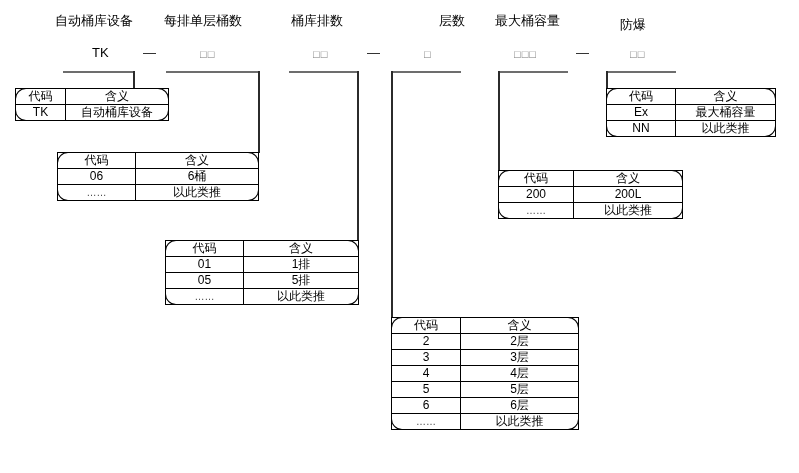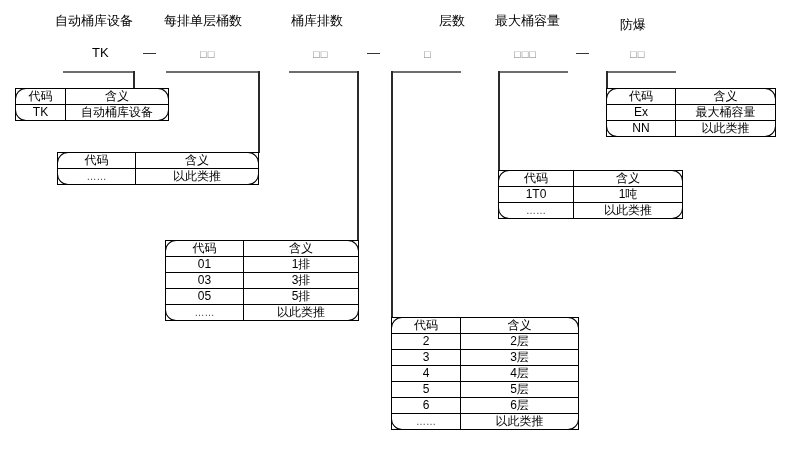--- a/index.html
+++ b/index.html
@@ -139,20 +139,24 @@
     <colgroup>
         <col style="width:78px;">
         <col style="width:123px;">
       </colgroup>
     <tbody>
         <tr>
           <td class="c0">代码</td>
           <td class="c1">含义</td>
         </tr>
         <tr>
+          <td class="c0">06</td>
+          <td class="c1">6桶</td>
+        </tr>
+        <tr>
           <td class="c0 dots">……</td>
           <td class="c1">以此类推</td>
         </tr>
       </tbody>
   </table>
 
   <table class="lg" id="t2" style="left:165px;top:240px;width:193px;">
     <colgroup>
         <col style="width:78px;">
         <col style="width:115px;">
@@ -160,24 +164,20 @@
     <tbody>
         <tr>
           <td class="c0">代码</td>
           <td class="c1">含义</td>
         </tr>
         <tr>
           <td class="c0">01</td>
           <td class="c1">1排</td>
         </tr>
         <tr>
-          <td class="c0">03</td>
-          <td class="c1">3排</td>
-        </tr>
-        <tr>
           <td class="c0">05</td>
           <td class="c1">5排</td>
         </tr>
         <tr>
           <td class="c0 dots">……</td>
           <td class="c1">以此类推</td>
         </tr>
       </tbody>
   </table>
 
@@ -222,22 +222,22 @@
     <colgroup>
         <col style="width:75px;">
         <col style="width:109px;">
       </colgroup>
     <tbody>
         <tr>
           <td class="c0">代码</td>
           <td class="c1">含义</td>
         </tr>
         <tr>
-          <td class="c0">1T0</td>
-          <td class="c1">1吨</td>
+          <td class="c0">200</td>
+          <td class="c1">200L</td>
         </tr>
         <tr>
           <td class="c0 dots">……</td>
           <td class="c1">以此类推</td>
         </tr>
       </tbody>
   </table>
 
   <table class="lg" id="t5" style="left:606px;top:88px;width:169px;">
     <colgroup>

